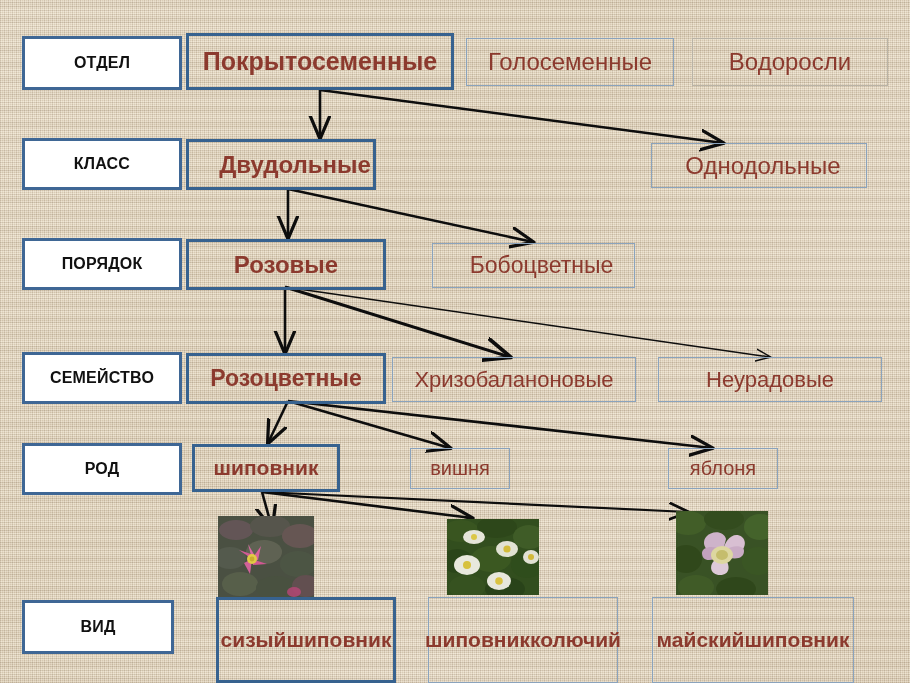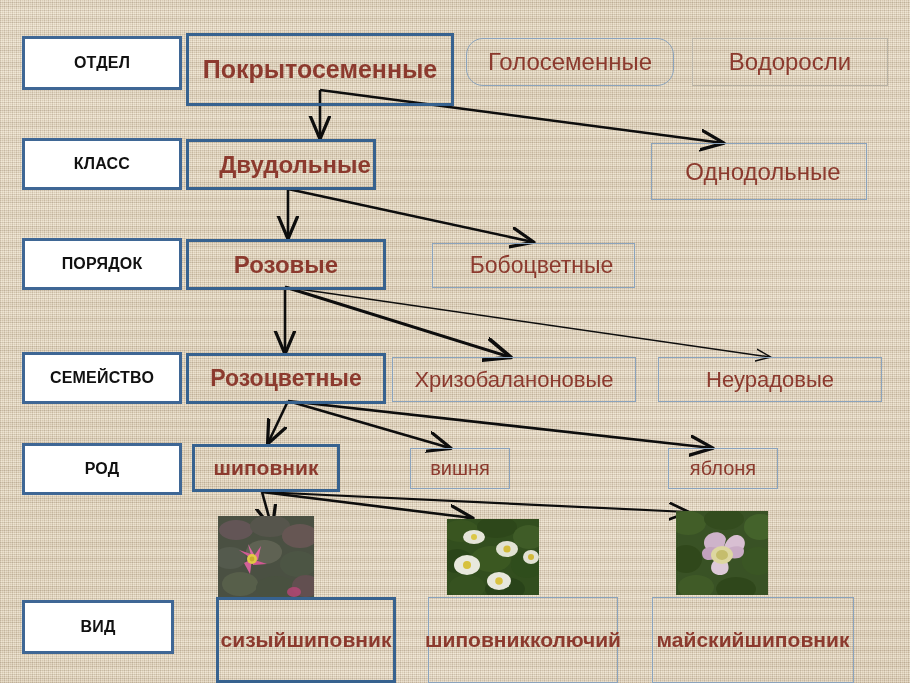--- a/index.html
+++ b/index.html
@@ -181,41 +181,41 @@
     </g>
     <g>
       <path d="M262,492 L688,512" stroke="#0d0d0d" stroke-width="2.2" fill="none" marker-end="url(#ah)"></path>
     </g>
   </svg>
 
   <div class="node rank-label" style="left:22px; top:36px; width:160px; height:54px;">
     <span>ОТДЕЛ</span>
   </div>
 
-  <div class="node taxon-main" style="left:186px; top:33px; width:268px; height:73px; font-size:25px;">
+  <div class="node taxon-main" style="left:186px; top:33px; width:268px; height:57px; font-size:25px;">
     <span>Покрытосеменные</span>
   </div>
 
-  <div class="node taxon-alt" style="left:466px; top:38px; width:208px; height:48px; font-size:24px;border-radius:17px;">
+  <div class="node taxon-alt" style="left:466px; top:38px; width:208px; height:48px; font-size:24px;">
     <span>Голосеменные</span>
   </div>
 
   <div class="node taxon-faint" style="left:692px; top:38px; width:196px; height:48px; font-size:24px;">
     <span>Водоросли</span>
   </div>
 
   <div class="node rank-label" style="left:22px; top:138px; width:160px; height:52px;">
     <span>КЛАСС</span>
   </div>
 
   <div class="node taxon-main" style="left:186px; top:139px; width:190px; height:51px; font-size:24px;padding-left:28px;">
     <span>Двудольные</span>
   </div>
 
-  <div class="node taxon-alt" style="left:651px; top:143px; width:216px; height:57px; font-size:24px;padding-left:8px;">
+  <div class="node taxon-alt" style="left:651px; top:143px; width:216px; height:45px; font-size:24px;padding-left:8px;">
     <span>Однодольные</span>
   </div>
 
   <div class="node taxon-main" style="left:186px; top:239px; width:200px; height:51px; font-size:24px;">
     <span>Розовые</span>
   </div>
 
   <div class="node rank-label" style="left:22px; top:238px; width:160px; height:52px;">
     <span>ПОРЯДОК</span>
   </div>

